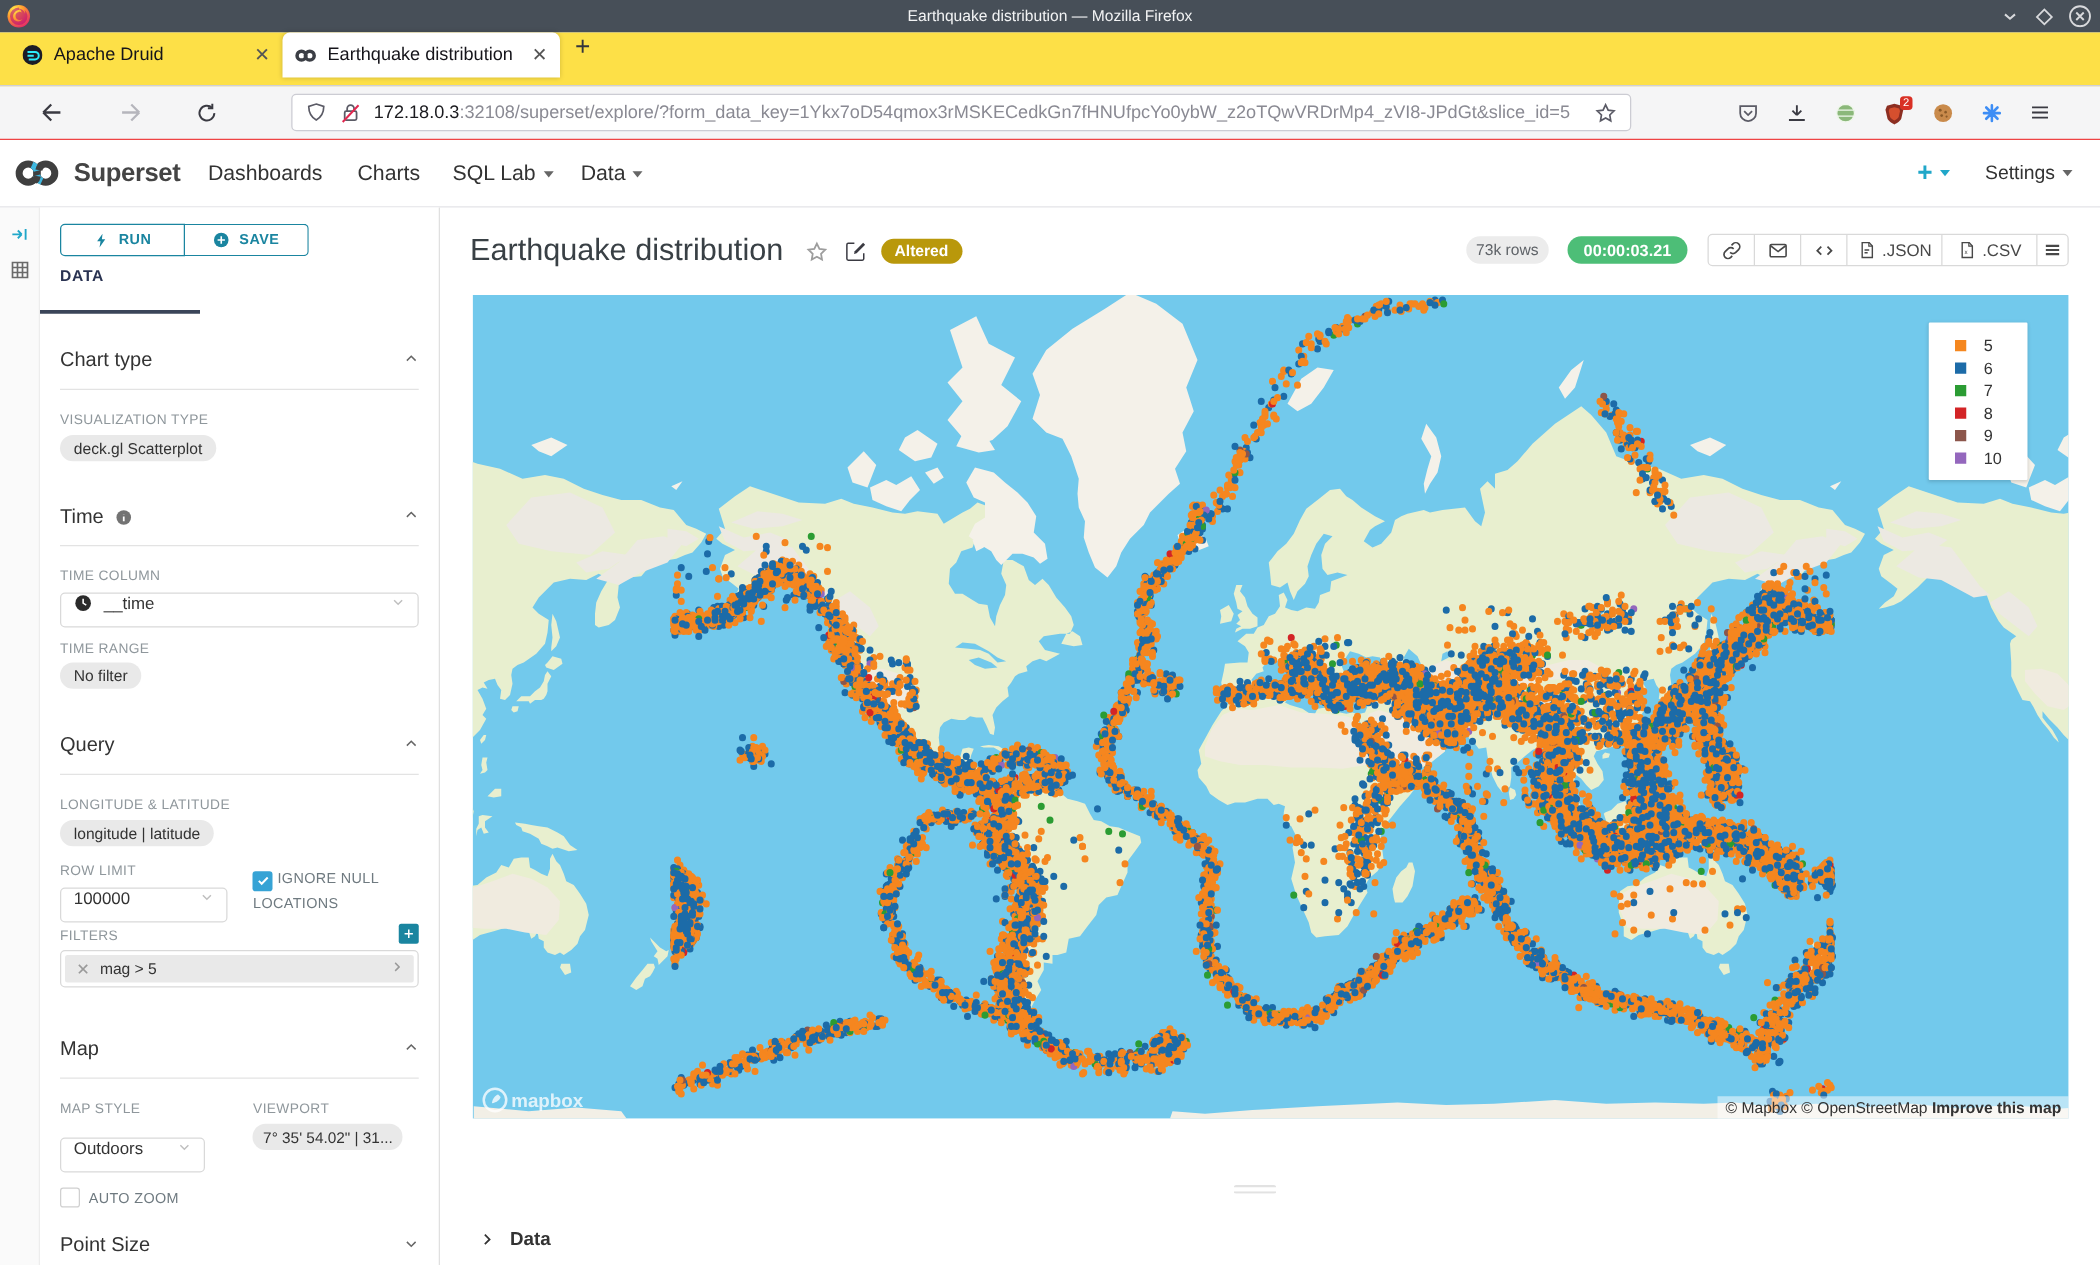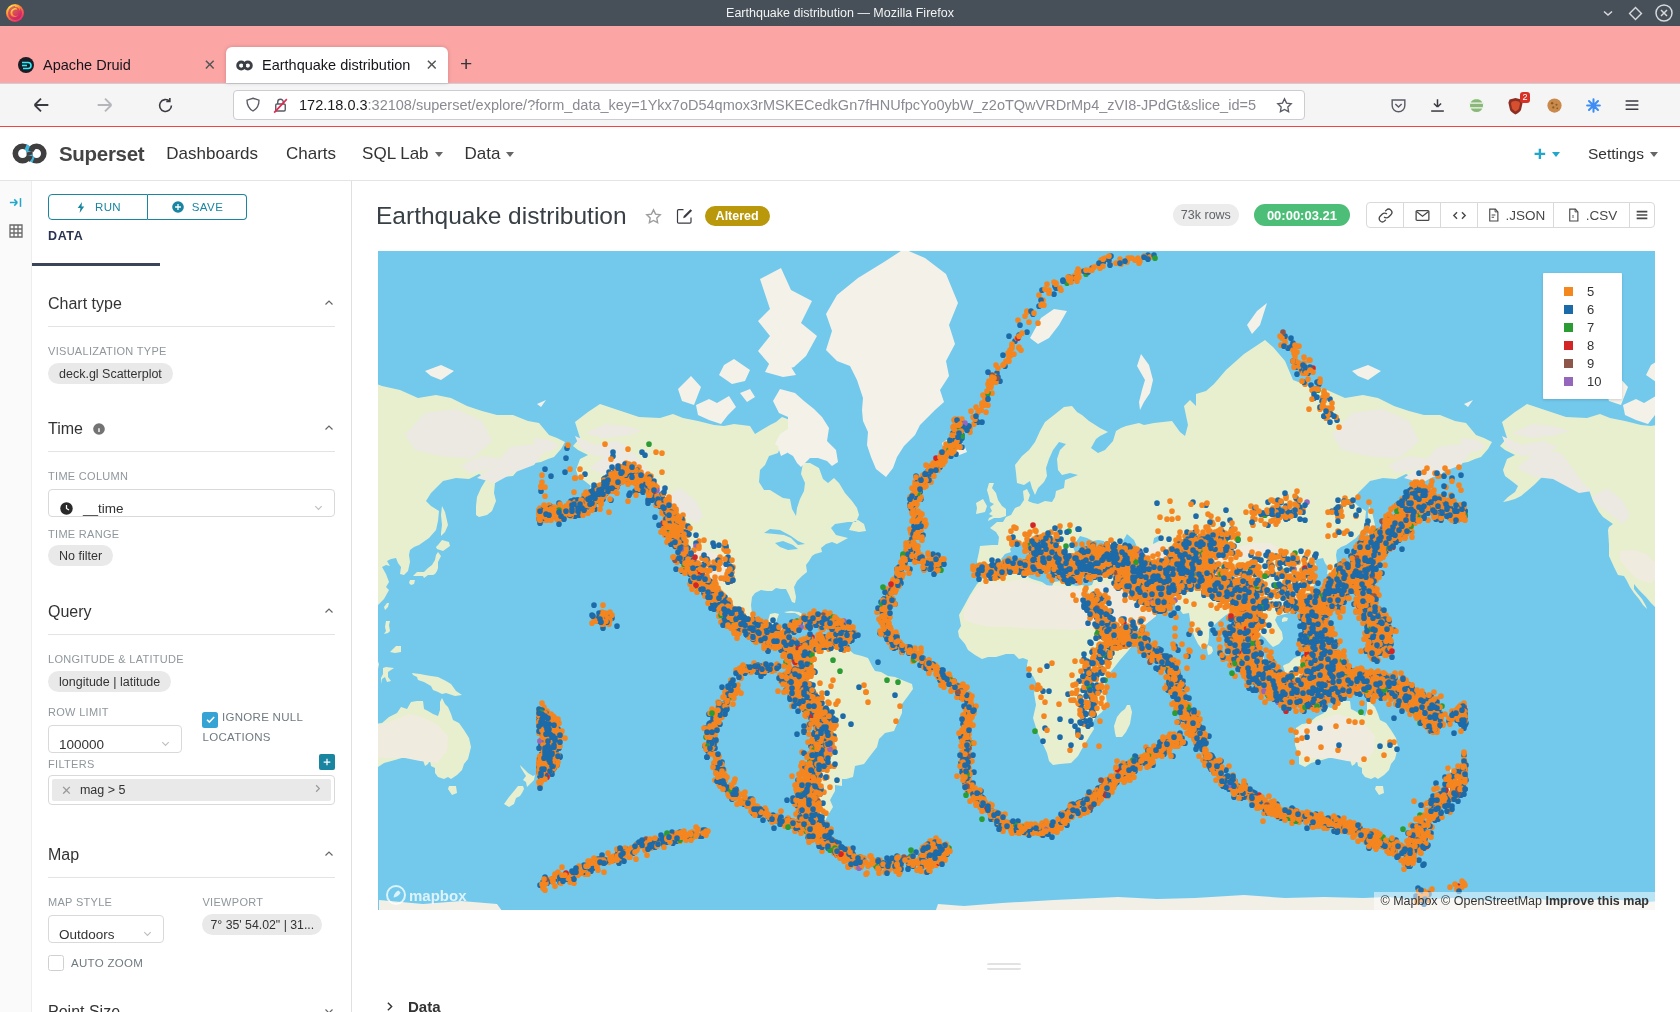--- a/index.html
+++ b/index.html
@@ -1,18 +1,18 @@
 <!DOCTYPE html>
 <html><head><meta charset="utf-8"><style>
 *{margin:0;padding:0;box-sizing:border-box}
 body{width:1680px;height:1012px;font-family:"Liberation Sans",sans-serif;background:#fff;overflow:hidden}
 .titlebar{height:26px;background:#474f58;display:flex;align-items:center;position:relative}
 .titlebar .ttl{position:absolute;left:0;right:0;text-align:center;color:#f2f3f4;font-size:12.5px}
 .winbtns{position:absolute;right:7px;top:0;height:26px;display:flex;align-items:center;gap:12px}
-.tabbar{height:58px;background:#fca5a5;display:flex;align-items:flex-end;position:relative;border-bottom:1px solid #cfcfd8}
+.tabbar{height:43px;background:#fde047;display:flex;position:relative;border-bottom:1px solid #cfcfd8}
 .tab{height:36px;display:flex;align-items:center;font-size:14.5px;color:#15141a;padding:0 10px;position:relative}
 .tab.inactive{width:218px;margin-left:8px}
 .tab.active{width:222px;background:#fff;border-radius:6px 6px 0 0;box-shadow:0 0 4px rgba(0,0,0,.18)}
 .tab .fav{margin-right:9px;display:flex}
 .tab .tx{flex:1;white-space:nowrap;overflow:hidden}
 .tab .cl{color:#555;font-size:15px;margin-left:6px;font-weight:400}
 .newtab{font-size:21px;color:#35353c;margin-left:12px;margin-bottom:7px}
 .urlrow{height:43px;background:#f5f5f6;display:flex;align-items:center;border-bottom:1px solid #ef4444}
 .navbtn{width:22px;display:flex;justify-content:center}
 .urlbox{width:1072px;height:30px;background:#fff;border:1px solid #ccccd3;border-radius:4px;margin-left:57px;display:flex;align-items:center;padding:0 10px;font-size:14.5px;white-space:nowrap;overflow:hidden}
@@ -21,32 +21,32 @@
 .navbar{height:54px;background:#fff;border-bottom:1px solid #e3e3e8;display:flex;align-items:center;position:relative}
 .slogo{display:flex;align-items:center;margin-left:10px}
 .slogo .stx{font-size:20.5px;font-weight:bold;color:#444;letter-spacing:-.3px;margin-left:8px}
 .navlink{font-size:17px;color:#333}
 .caret-dn{display:inline-block;width:0;height:0;border-left:4px solid transparent;border-right:4px solid transparent;border-top:5px solid #666;margin-left:6px;vertical-align:2px}
 .content{display:flex;height:846px}
 .leftstrip{width:32px;background:#fafafa;border-right:1px solid #ededed;padding-top:14px}
 .leftstrip .ic{display:flex;justify-content:center;margin-bottom:13px}
 .panel{width:320px;background:#fff;border-right:1px solid #e0e0e0;position:relative;font-size:14px;overflow:hidden}
 .runsave{position:absolute;top:13px;left:16px;display:flex}
-.rsbtn{height:26px;border:1px solid #1a85a0;color:#1a85a0;font-weight:normal;font-size:11.5px;letter-spacing:.4px;display:flex;align-items:center;justify-content:center;background:#fff}
+.rsbtn{height:26px;border:1px solid #1a85a0;color:#1a85a0;font-weight:bold;font-size:11.5px;letter-spacing:.4px;display:flex;align-items:center;justify-content:center;background:#fff}
 .rsbtn.run{width:100px;border-radius:4px 0 0 4px}
 .rsbtn.save{width:99px;border-left:none;border-radius:0 4px 4px 0}
 .datatab{position:absolute;top:48px;left:16px;font-size:12.5px;letter-spacing:.6px;color:#2a3352;font-weight:bold}
 .databar{position:absolute;top:82px;left:0;width:128px;height:2.5px;background:#3b4559}
 .sect{position:absolute;left:16px;right:16px}
 .secthead{font-size:16px;color:#333;display:flex;align-items:center}
 .secthead .cu{margin-left:auto}
 .sectline{border-bottom:1px solid #e3e3e3;margin-top:13px}
 .lbl{font-size:11px;color:#8f979c;letter-spacing:.3px}
 .pill{display:inline-block;background:#e9e9e9;border-radius:11px;font-size:12.5px;color:#333;padding:3.5px 11px}
-.selbox{height:28px;border:1px solid #d9d9d9;border-radius:4px;background:#fff;display:flex;align-items:flex-end;padding:0 10px;font-size:13.5px;color:#333}
+.selbox{height:28px;border:1px solid #d9d9d9;border-radius:4px;background:#fff;display:flex;align-items:flex-start;padding:0 10px;font-size:13.5px;color:#333}
 .selbox .sc{margin-left:auto}
 .checkbox{width:16px;height:16px;border-radius:2.5px}
 .cb-on{background:#36a3d5;display:flex;align-items:center;justify-content:center}
 .cb-off{background:#fff;border:1.5px solid #d0d0d0}
 .chartarea{flex:1;position:relative}
 .cht-title{position:absolute;left:24px;top:21px;font-size:24.5px;color:#394045;display:flex;align-items:center}
 .badge-alt{background:#b9980b;color:#fff;font-size:12.5px;border-radius:11px;padding:3px 11px;font-weight:bold}
 .hdr-right{position:absolute;right:25px;top:21px;display:flex;align-items:center}
 .pill-rows{background:#ececec;color:#5f6368;font-size:12.5px;border-radius:11px;padding:4px 8px}
 .pill-timer{background:#4dbe77;color:#fff;font-size:13px;border-radius:12px;padding:3.5px 13px;font-weight:bold}
@@ -324,21 +324,21 @@
     <div class="sect" style="top:665px">
         <div class="secthead">Map<span class="cu"><svg width="12" height="12" viewBox="0 0 24 24" fill="none" stroke="#666" stroke-width="2.4">
               <path d="M5 15l7-7 7 7"></path>
             </svg></span></div>
         <div class="sectline"></div>
       </div>
     <div class="sect" style="top:715px">
       <div style="display:flex">
         <div style="width:155px">
             <div class="lbl">MAP STYLE</div>
-          <div class="selbox" style="margin-top:7px;width:116px">Outdoors<span class="sc"><svg width="11" height="11" viewBox="0 0 24 24" fill="none" stroke="#bfbfbf" stroke-width="2.6">
+          <div class="selbox" style="margin-top:17px;width:116px">Outdoors<span class="sc"><svg width="11" height="11" viewBox="0 0 24 24" fill="none" stroke="#bfbfbf" stroke-width="2.6">
                   <path d="M5 9l7 7 7-7"></path>
                 </svg></span></div>
           <div style="margin-top:11px"><span class="checkbox cb-off" style="display:inline-block;vertical-align:-4px"></span><span style="font-size:11.5px;color:#6f7a80;letter-spacing:.3px">&nbsp;&nbsp;AUTO ZOOM</span></div>
         </div>
         <div style="width:133px">
             <div class="lbl">VIEWPORT</div>
           <div style="margin-top:6px"><span class="pill" style="padding:3.5px 8px;font-size:12.3px">7° 35' 54.02" | 31...</span></div>
         </div>
       </div>
     </div>

